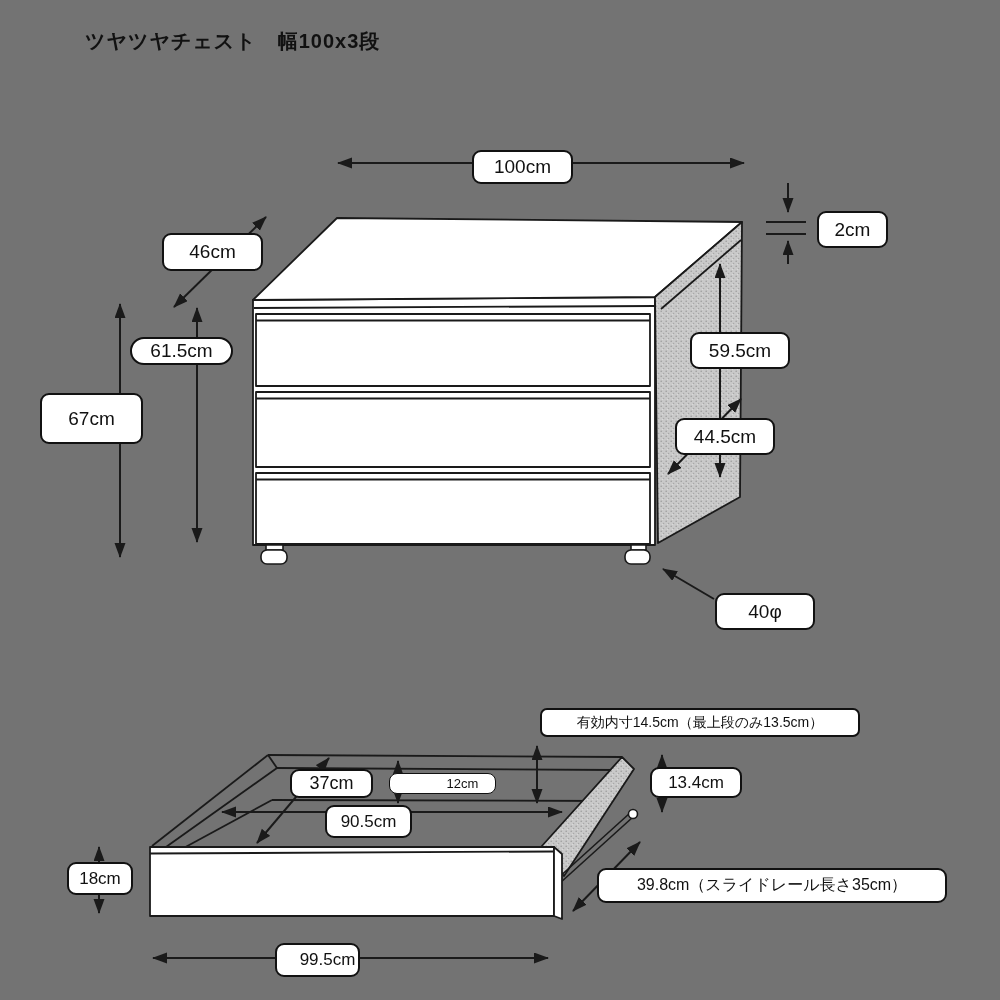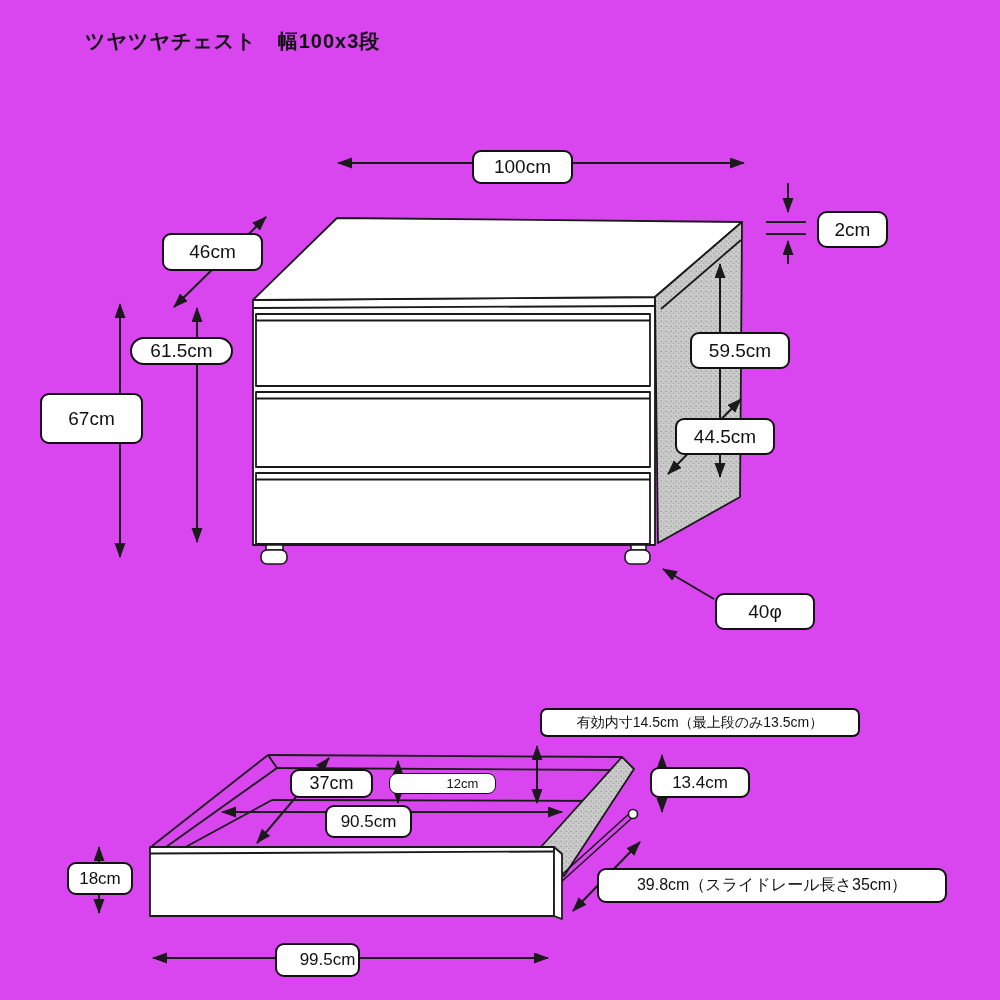--- a/index.html
+++ b/index.html
@@ -1,17 +1,17 @@
 <!DOCTYPE html>
 <html><head>
 <meta charset="utf-8">
 <style>
   html,body{margin:0;padding:0;background:#fff;}
   #page{
-    position:relative;width:1000px;height:1000px;background:#d946ef;
+    position:relative;width:1000px;height:1000px;background:#737373;
     font-family:"Liberation Sans","DejaVu Sans",sans-serif;color:#111;
     overflow:hidden;
   }
   #title{
     position:absolute;left:85px;top:28px;font-size:20px;font-weight:600;
     letter-spacing:1px;white-space:pre;
   }
   svg{position:absolute;left:0;top:0;}
   .lbl{
     position:absolute;box-sizing:border-box;background:#fff;
@@ -122,30 +122,30 @@
       <path d="M398,761 L398,803" marker-start="url(#ah)" marker-end="url(#ah)"></path>
       <path d="M222,812 L562,812" marker-start="url(#ah)" marker-end="url(#ah)"></path>
       <path d="M662,755 L662,812" marker-start="url(#ah)" marker-end="url(#ah)"></path>
       <path d="M573,911 L640,842" marker-start="url(#ah)" marker-end="url(#ah)"></path>
       <path d="M99,847 L99,913" marker-start="url(#ah)" marker-end="url(#ah)"></path>
       <path d="M153,958 L548,958" marker-start="url(#ah)" marker-end="url(#ah)"></path>
     </g>
   </svg>
 
   <div class="lbl" style="left:472px;top:150px;width:101px;height:34px;">100cm</div>
-  <div class="lbl" style="left:817px;top:211px;width:71px;height:37px;border-radius:10px;">2cm</div>
+  <div class="lbl" style="left:817px;top:211px;width:71px;height:37px;">2cm</div>
   <div class="lbl" style="left:162px;top:233px;width:101px;height:38px;">46cm</div>
   <div class="lbl" style="left:130px;top:337px;width:103px;height:28px;border-radius:14px;">61.5cm</div>
   <div class="lbl" style="left:40px;top:393px;width:103px;height:51px;">67cm</div>
   <div class="lbl" style="left:690px;top:332px;width:100px;height:37px;">59.5cm</div>
   <div class="lbl" style="left:675px;top:418px;width:100px;height:37px;">44.5cm</div>
   <div class="lbl" style="left:715px;top:593px;width:100px;height:37px;">40φ</div>
 
   <div class="lbl" style="left:540px;top:708px;width:320px;height:29px;font-size:14px;border-radius:7px;">有効内寸14.5cm（最上段のみ13.5cm）</div>
   <div class="lbl" style="left:290px;top:769px;width:83px;height:29px;font-size:18px;">37cm</div>
   <div class="lbl small" style="left:389px;top:773px;width:107px;height:21px;font-size:13px;">12cm</div>
   <div class="lbl" style="left:325px;top:805px;width:87px;height:33px;font-size:17px;">90.5cm</div>
-  <div class="lbl" style="left:650px;top:767px;width:100px;height:31px;font-size:17px;">13.4cm</div>
+  <div class="lbl" style="left:650px;top:767px;width:92px;height:31px;font-size:17px;">13.4cm</div>
   <div class="lbl" style="left:597px;top:868px;width:350px;height:35px;font-size:16px;">39.8cm（スライドレール長さ35cm）</div>
   <div class="lbl" style="left:67px;top:862px;width:66px;height:33px;font-size:17px;">18cm</div>
   <div class="lbl" style="left:275px;top:943px;width:85px;height:34px;font-size:17px;padding-left:20px;">99.5cm</div>
 
 </div>
 
 </body></html>

